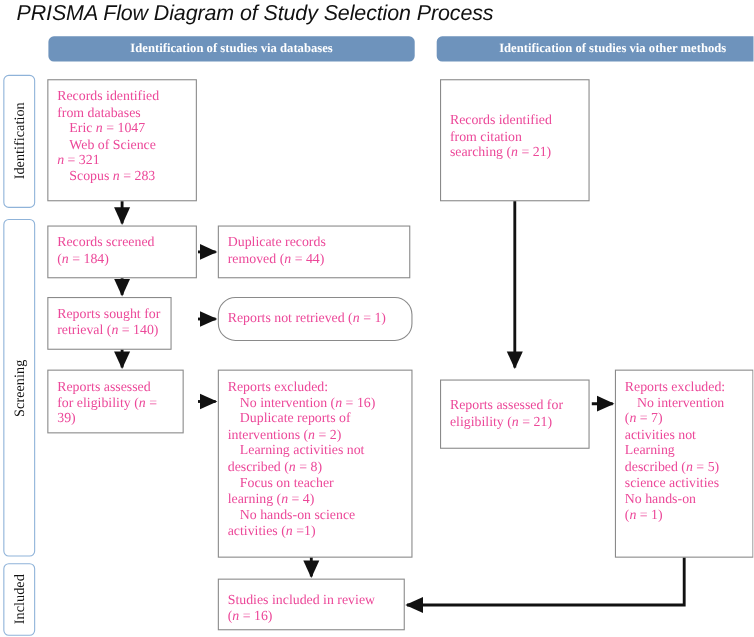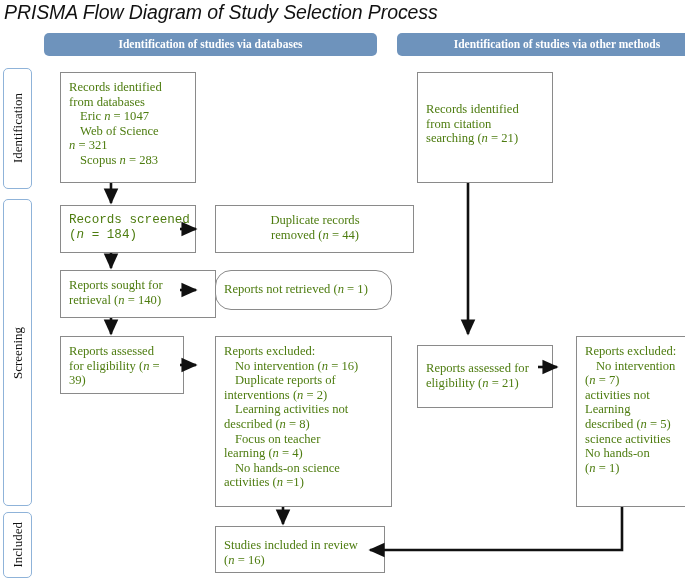--- a/index.html
+++ b/index.html
@@ -15,21 +15,21 @@
     overflow: hidden;
   }
   .canvas {
     position: absolute;
     left: 0; top: 0;
     width: 685px; height: 579px;
   }
   
   #diagram-title {
     position: absolute;
-    left: 4px;
+    left: 15px;
     top: 1px;
     font-family: "Liberation Sans", sans-serif;
     font-style: italic;
     font-size: 19.5px;
     color: #111111;
     letter-spacing: -0.1px;
     white-space: nowrap;
   }
   
   .section-header {
@@ -74,35 +74,34 @@
 
   
   .flow-box {
     position: absolute;
     background: #ffffff;
     border: 1px solid #8a8a8a;
     box-sizing: border-box;
     font-family: "Liberation Serif", serif;
     font-size: 12.6px;
     line-height: 1.16;
-    color: #4d7c0f;
+    color: #ec4899;
     padding: 7px 7px 5px 8px;
-    margin-left: 17px;
   }
   .flow-box .ln { display: block; white-space: nowrap; }
   .flow-box .indent { padding-left: 11px; }
   .flow-box i { font-style: italic; }
 
   
   #box-records-identified  { left: 43px;  top: 72px;  width: 136px; height: 111px; }
-  #box-records-screened    { left: 43px;  top: 205px; width: 136px; height: 48px; font-family: Liberation Mono, monospace;  }
-  #box-reports-sought      { left: 43px;  top: 270px; width: 156px; height: 48px;  }
+  #box-records-screened    { left: 43px;  top: 205px; width: 136px; height: 48px;  }
+  #box-reports-sought      { left: 43px;  top: 270px; width: 113px; height: 48px;  }
   #box-reports-assessed-l  { left: 43px;  top: 336px; width: 124px; height: 58px;  }
   
-  #box-duplicates-removed  { left: 198px; top: 205px; width: 199px; height: 48px; text-align: center;  }
+  #box-duplicates-removed  { left: 198px; top: 205px; width: 175px; height: 48px;  }
   #box-not-retrieved       { left: 198px; top: 270px; width: 177px; height: 40px; border-radius: 16px;  }
   #box-excluded-left       { left: 198px; top: 336px; width: 177px; height: 171px; }
   #box-studies-included    { left: 198px; top: 526px; width: 170px; height: 47px;  }
   
   #box-records-citation    { left: 400px; top: 72px;  width: 136px; height: 111px; }
   #box-reports-assessed-r  { left: 400px; top: 345px; width: 136px; height: 63px;  }
   #box-excluded-right      { left: 559px; top: 336px; width: 126px; height: 171px; }
 
   #box-records-citation .inner { margin-top: 22px; }
   #box-reports-assessed-r .inner { margin-top: 8px; }

